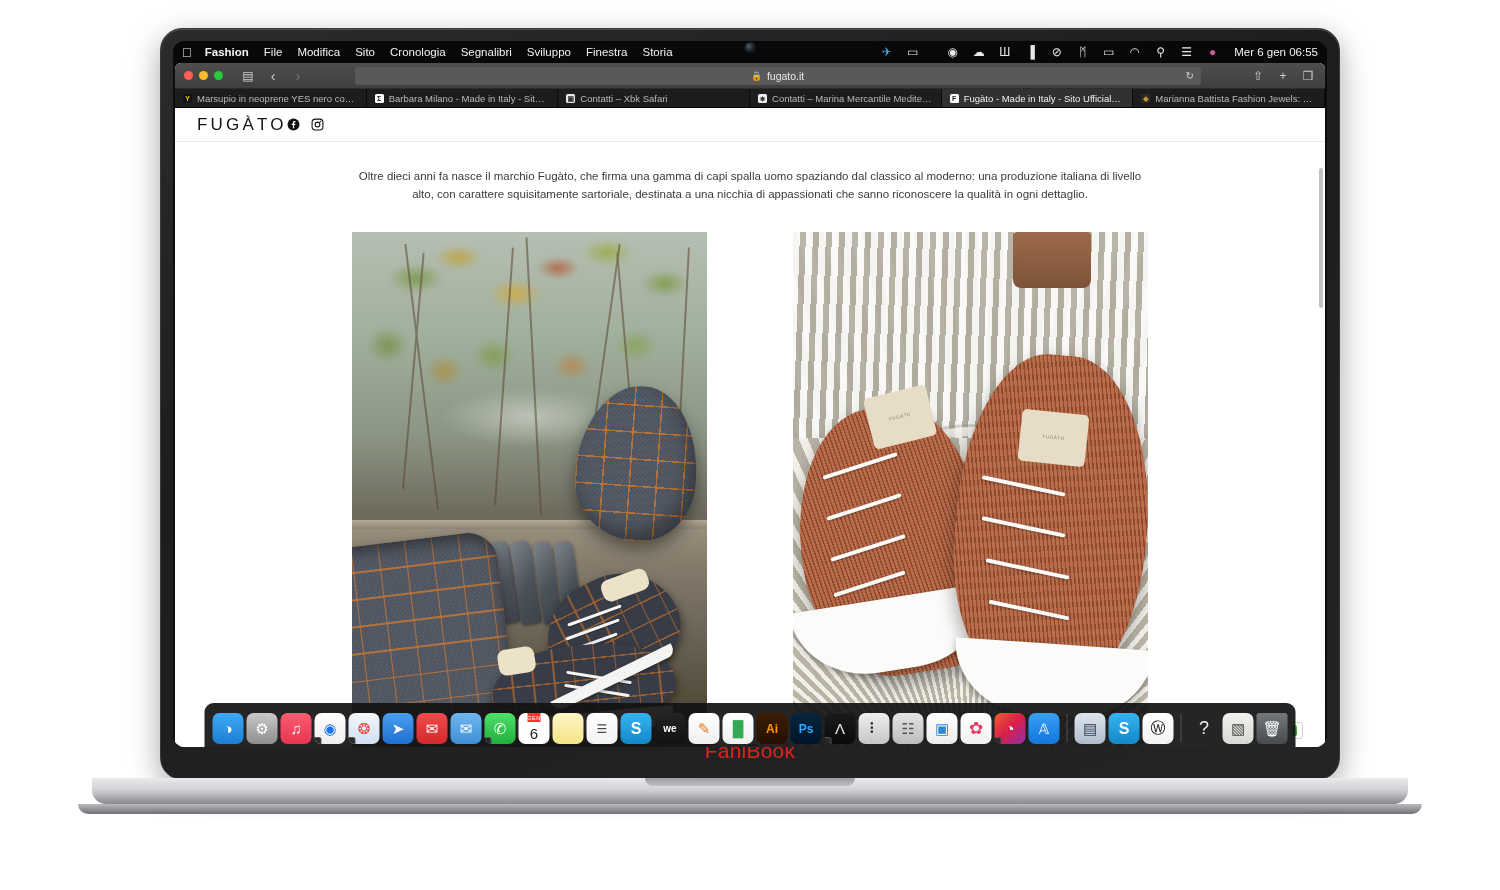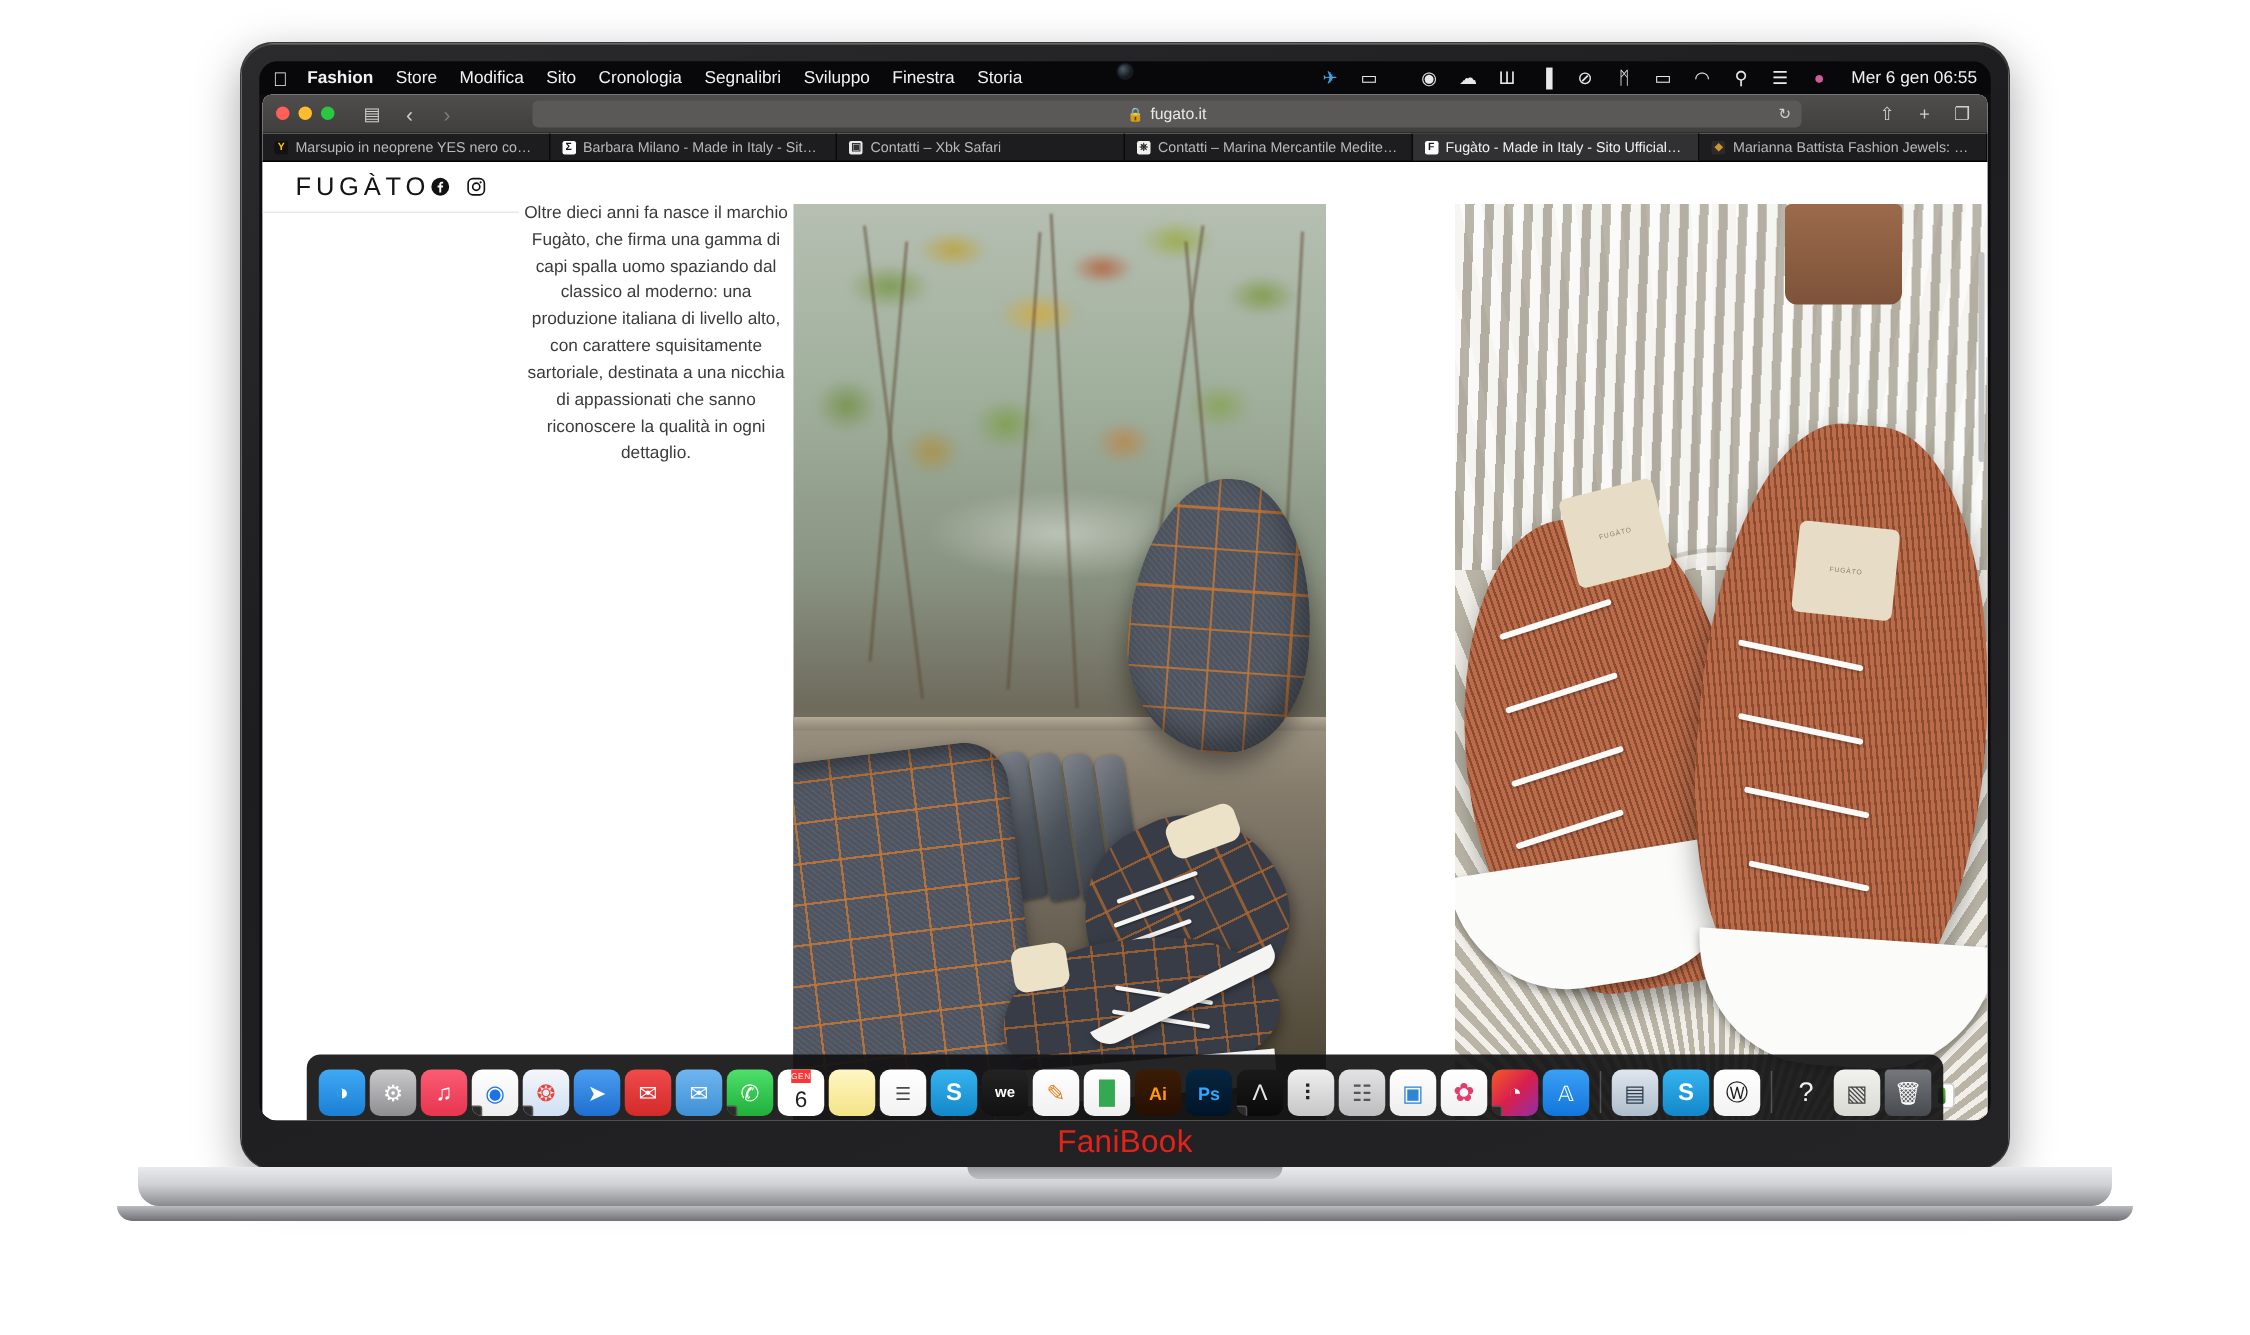--- a/index.html
+++ b/index.html
@@ -27,21 +27,21 @@
     overflow: hidden;
   }
   .camera-dot {
     position: absolute; left: 50%; top: 14px; transform: translateX(-50%);
     width: 9px; height: 9px; border-radius: 50%;
     background: radial-gradient(circle at 35% 35%, #4c5a66, #15181b 70%);
     box-shadow: 0 0 2px rgba(120,160,200,.6);
     z-index: 60;
   }
   .chin {
-    position: absolute; left: 0; right: 0; bottom: 1px; height: 32px;
+    position: absolute; left: 0; right: 0; bottom: 12px; height: 32px;
     display: flex; align-items: center; justify-content: center;
   }
   .chin-label {
     font-family: "Liberation Sans", sans-serif;
     font-size: 21px; letter-spacing: .2px; color: #e2231a;
   }
   .laptop-base {
     position: absolute; left: 92px; top: 778px;
     width: 1316px; height: 26px;
     background: linear-gradient(180deg,#e9eaec 0%, #cfd1d4 45%, #a9abaf 75%, #87898d 100%);
@@ -121,21 +121,21 @@
   .tab .favicon {
     width: 9px; height: 9px; flex: 0 0 9px; border-radius: 1.5px;
     display: flex; align-items: center; justify-content: center;
     font-size: 7px; font-weight: bold; line-height: 1;
   }
   .tab .t-label { white-space: nowrap; overflow: hidden; text-overflow: ellipsis; }
 
   
   .page {
     flex: 1; background: #fff; position: relative; overflow: hidden;
-    display: flex; flex-direction: row;
+    display: flex; flex-direction: column;
   }
   .site-header {
     height: 34px; flex: 0 0 34px; display: flex; align-items: center;
     padding: 0 22px; border-bottom: 1px solid #e9e9e9; background:#fff;
   }
   .brand { font-size: 17px; letter-spacing: 3.2px; color: #141414;
            font-family: "Liberation Sans", sans-serif; }
   .site-nav { flex: 1; display: flex; justify-content: center; gap: 26px; }
   .nav-link { font-size: 11.5px; color: #2b2b2b; white-space: nowrap; }
   .nav-link.muted { color: #b0b0b0; }
@@ -338,21 +338,21 @@
 
   <div class="laptop-body">
     <div class="camera-dot"></div>
 
     <div class="screen-bezel">
       <div class="desktop">
 
         <div class="menubar">
           <span class="apple"></span>
           <span class="mb-item strong">Fashion</span>
-          <span class="mb-item">Store</span>
+          <span class="mb-item">File</span>
           <span class="mb-item">Modifica</span>
           <span class="mb-item">Sito</span>
           <span class="mb-item">Cronologia</span>
           <span class="mb-item">Segnalibri</span>
           <span class="mb-item">Sviluppo</span>
           <span class="mb-item">Finestra</span>
           <span class="mb-item">Storia</span>
           <span class="spacer"></span>
           <span class="mb-right">
             <span class="mb-ico" style="color:#3fa7e8">✈</span>

